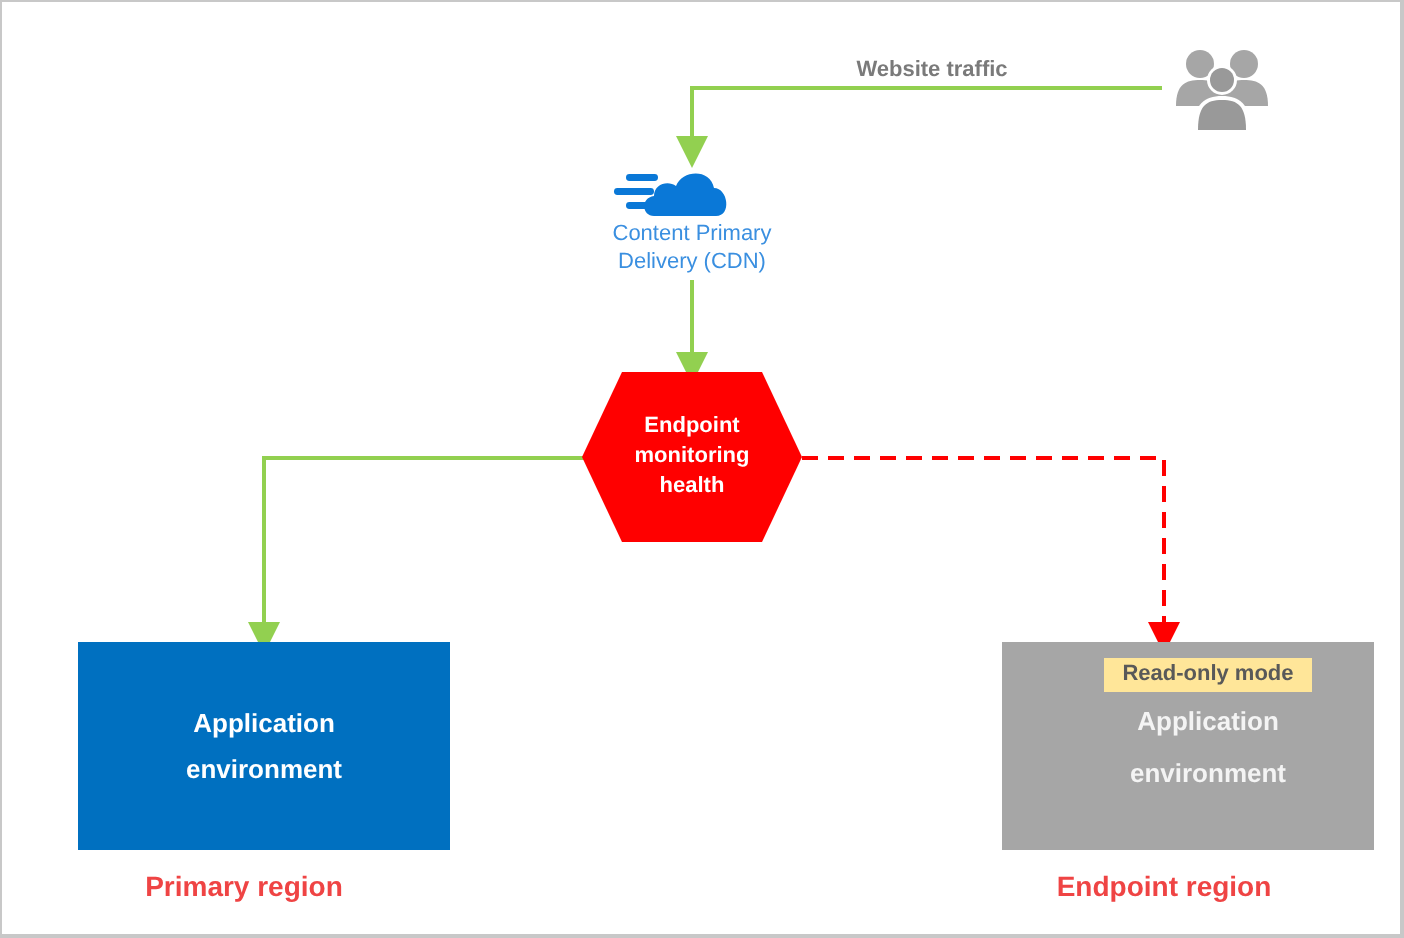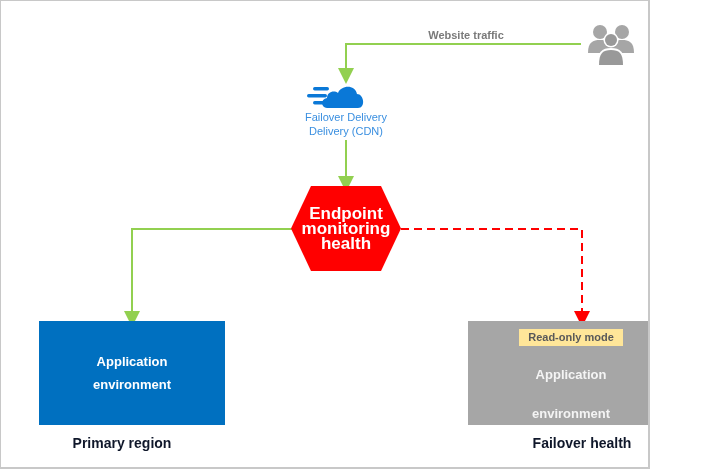--- a/index.html
+++ b/index.html
@@ -1,18 +1,18 @@
 <!DOCTYPE html>
 <html><head>
 <meta charset="utf-8">
 <style>
   html, body { margin: 0; padding: 0; background: #ffffff; }
   #canvas {
     position: relative;
-    width: 650px; height: 469px;
+    width: 702px; height: 469px;
     box-sizing: border-box;
     border: 1px solid #c8c8c8;
     border-right-width: 2px; border-bottom-width: 2px;
     background: #ffffff;
     overflow: hidden;
     font-family: "Liberation Sans", sans-serif;
   }
   svg#wires { position: absolute; left: 0; top: 0; }
   .abs { position: absolute; }
   .traffic-label {
@@ -21,39 +21,39 @@
   }
   .users-icon { left: 586px; top: 22px; width: 48px; height: 42px; }
   .cdn-icon { left: 304px; top: 80px; width: 62px; height: 28px; }
   .cdn-label {
     left: 280px; top: 109px; width: 130px; text-align: center;
     font-size: 11px; line-height: 14px; color: #3a8fe0;
   }
   .hex { left: 290px; top: 185px; width: 110px; height: 85px; }
   .hex-label {
     left: 300px; top: 205px; width: 90px; text-align: center;
-    font-size: 17px; line-height: 15px; font-weight: bold; color: #ffffff;
+    font-size: 11px; line-height: 15px; font-weight: bold; color: #ffffff;
   }
   .app-box {
     width: 186px; height: 104px; box-sizing: border-box;
     display: flex; flex-direction: column; align-items: center; justify-content: center;
   }
   .app-primary { left: 38px; top: 320px; background: #0070c0; }
-  .app-failover { left: 467px; top: 320px; background: #a6a6a6; justify-content: space-between; padding-left: 20px; }
+  .app-failover { left: 500px; top: 320px; background: #a6a6a6; justify-content: flex-start; padding-left: 20px; }
   .app-title {
     color: #ffffff; font-weight: bold; font-size: 13px; line-height: 23px; text-align: center;
   }
   .app-failover .app-title { color: #f4f4f4; margin-top: 3px; }
   .badge {
     margin-top: 8px; background: #ffe699; color: #595959;
     font-size: 11px; font-weight: bold; padding: 2px 9px; line-height: 13px;
   }
   .region {
     width: 186px; text-align: center; top: 434px;
-    font-size: 14px; font-weight: bold; color: #0f172a;
+    font-size: 14px; font-weight: bold; color: #ef4444;
   }
   .region-primary { left: 28px; }
   .region-failover { left: 488px; }
 </style>
 </head>
 <body>
 
 <div id="canvas">
 
   <svg id="wires" width="702" height="469">
@@ -88,21 +88,21 @@
     <path d="M12,42 C12,30 16,27 24,27 C32,27 36,30 36,42 Z" fill="#999999"></path>
   </svg>
 
   <svg class="abs cdn-icon" viewBox="0 0 62 28">
     <rect x="8" y="6" width="16" height="3.5" rx="1.7" fill="#0a78d7"></rect>
     <rect x="2" y="13" width="20" height="3.5" rx="1.7" fill="#0a78d7"></rect>
     <rect x="8" y="20" width="14" height="3.5" rx="1.7" fill="#0a78d7"></rect>
     <path d="M22,27 C16,27 15,18 22,17 C22,11 29,9 33,12 C36,4 50,3 52,13 C59,13 61,27 53,27 Z" fill="#0a78d7"></path>
   </svg>
   <div class="abs cdn-label">
-    <div>Failover Delivery</div>
+    <div>Content Primary</div>
     <div>Delivery (CDN)</div>
   </div>
 
   <svg class="abs hex" viewBox="0 0 110 85">
     <polygon points="20,0 90,0 110,42.5 90,85 20,85 0,42.5" fill="#ff0000"></polygon>
   </svg>
   <div class="abs hex-label">
     <div>Endpoint</div>
     <div>monitoring</div>
     <div>health</div>
@@ -112,15 +112,15 @@
     <div class="app-title">Application</div>
     <div class="app-title">environment</div>
   </div>
   <div class="abs region region-primary">Primary region</div>
 
   <div class="abs app-box app-failover">
     <div class="badge">Read-only mode</div>
     <div class="app-title">Application</div>
     <div class="app-title">environment</div>
   </div>
-  <div class="abs region region-failover">Failover health</div>
+  <div class="abs region region-failover">Endpoint region</div>
 
 </div>
 
 </body></html>

